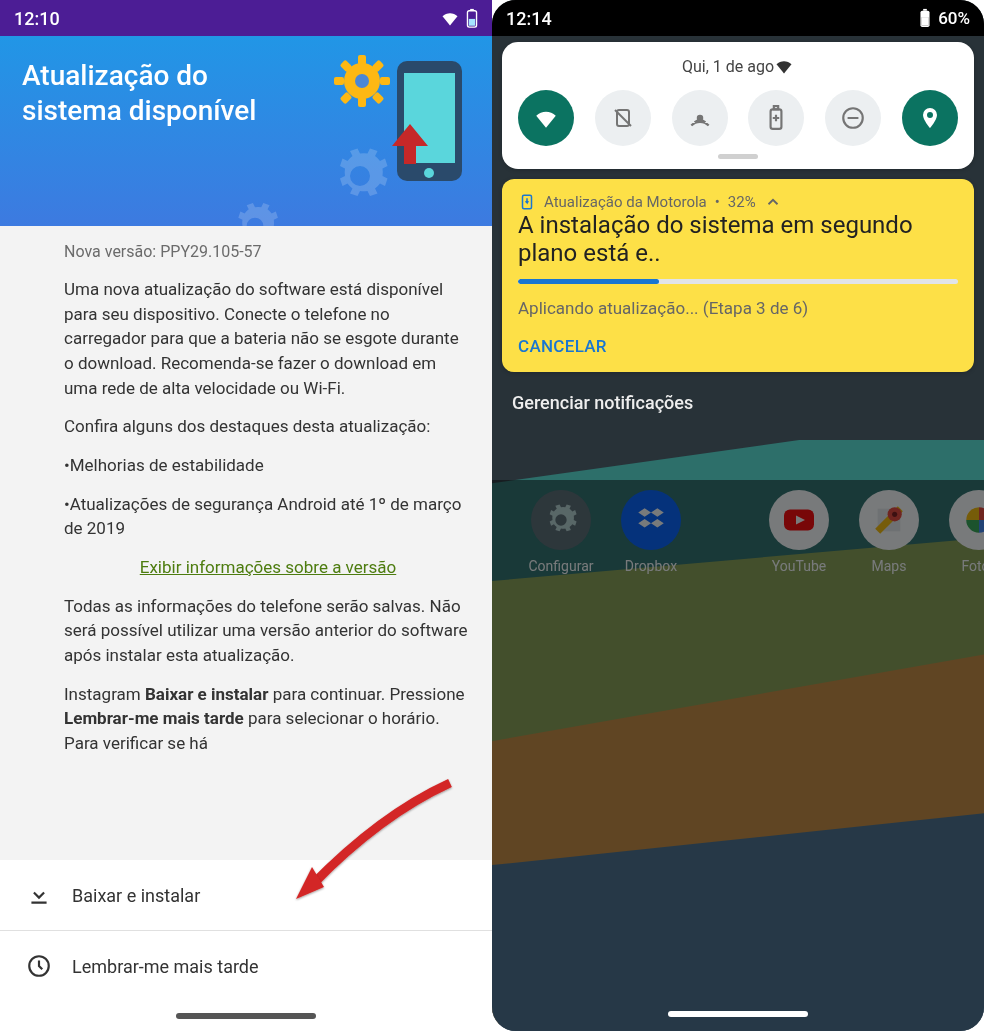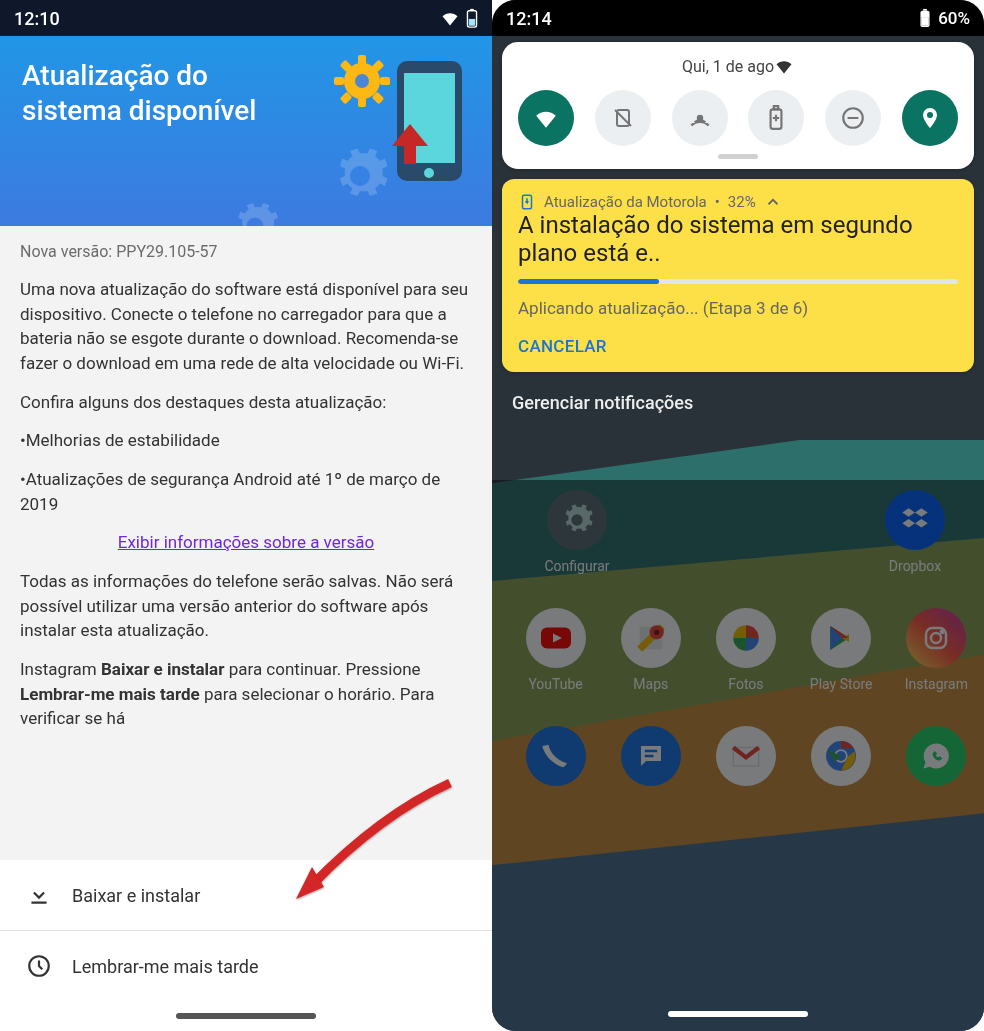--- a/index.html
+++ b/index.html
@@ -16,21 +16,21 @@
     position: relative;
     overflow: hidden;
   }
   
   .left {
     background: #f3f3f3;
     display: flex;
     flex-direction: column;
   }
   .statusbar-left {
-    background: #0f172a;
+    background: #4c1d95;
     color: #fff;
     height: 36px;
     display: flex;
     align-items: center;
     padding: 0 14px;
     font-size: 18px;
     font-weight: 500;
     justify-content: space-between;
   }
   .status-icons-left { display: flex; gap: 6px; align-items: center; }
@@ -63,25 +63,26 @@
     flex: 1;
     padding: 14px 20px 0 20px;
     font-size: 17px;
     color: #333;
     line-height: 1.45;
     overflow: hidden;
     position: relative;
     display: flex;
     flex-direction: column;
     gap: 14px;
+    margin-left: 44px;
   }
   .version-line { color: #6b6b6b; font-size:16px; }
   .content .para { }
   .bld { font-weight: 700; }
-  .link-line { color: #6d28d9; text-decoration: underline; text-align: center; font-size:17px; }
+  .link-line { color: #4d7c0f; text-decoration: underline; text-align: center; font-size:17px; }
   .grad-fade {
     position: absolute;
     left:0; right:0; bottom:0;
     height: 60px;
     background: linear-gradient(180deg, rgba(243,243,243,0) 0%, #f3f3f3 80%);
     pointer-events:none;
   }
   .action-area { background:#fff; }
   .action-row {
     display:flex;
@@ -148,23 +149,23 @@
   .manage-link{ color:#eee; font-size:18px; margin:20px 20px 16px; font-weight:500; }
 
   .dim-overlay{
     position:absolute; left:0; right:0;
     top:480px; bottom:0;
     background:rgba(10,12,14,.55);
     z-index:3;
     pointer-events:none;
   }
   .home-apps{
-    position:absolute; left:16px; right:0;
+    position:absolute; left:0; right:0;
     top:490px;
-    display:flex; flex-direction:column; gap:34px;
+    display:flex; gap:34px;
     z-index:2;
   }
   .app-row{ display:flex; justify-content:space-around; }
   .app-cell{ display:flex; flex-direction:column; align-items:center; gap:8px; width:90px;}
   .app-ic{ width:60px; height:60px; border-radius:50%; display:flex; align-items:center; justify-content:center; font-size:30px;}
   .app-lbl{ color:#fff; font-size:14px; text-align:center; }
   .navbar-r{ position:absolute; bottom:2px; left:0; right:0; height:30px; display:flex; justify-content:center; align-items:center; z-index:5;}
   .navbar-r .pill{ width:140px; height:6px; border-radius:3px; background:#fff; }
 
   .wall-lines{

